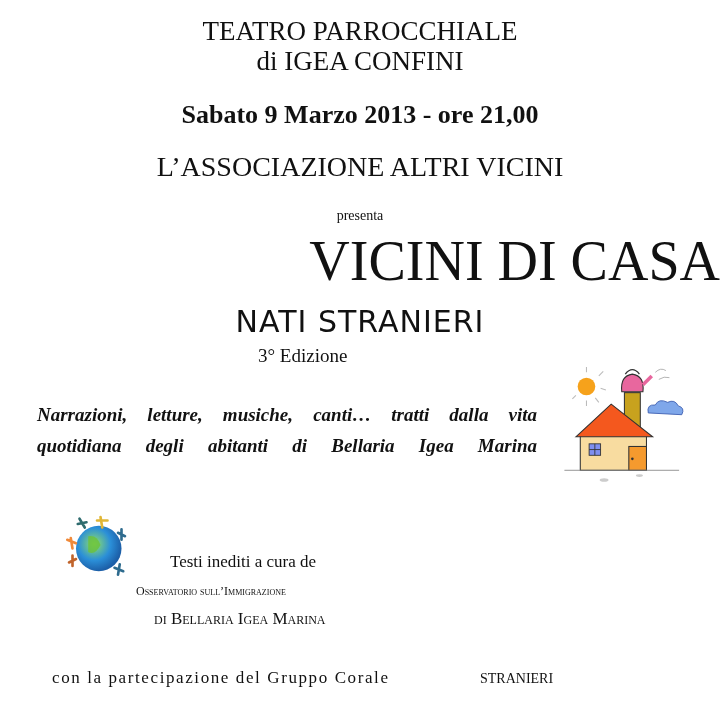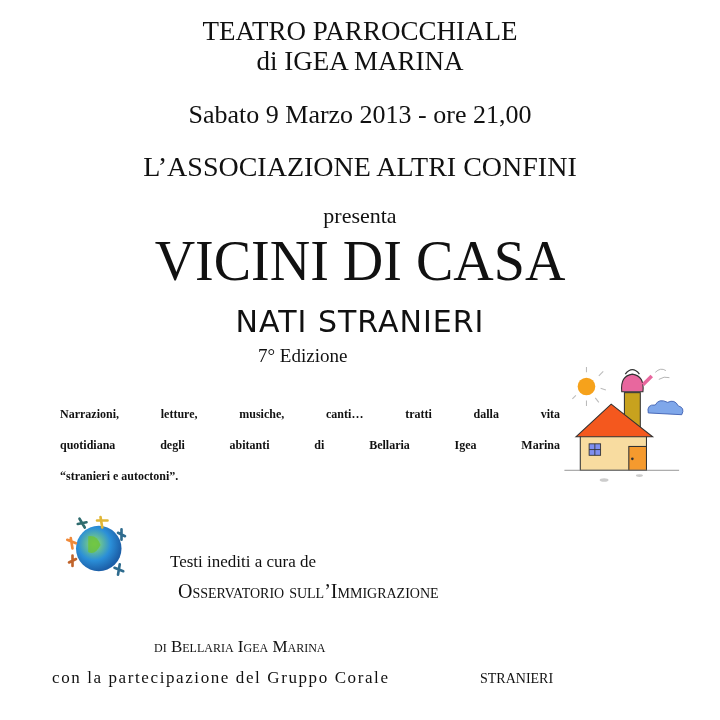--- a/index.html
+++ b/index.html
@@ -1,53 +1,52 @@
 <!DOCTYPE html>
 <html><head>
 <meta charset="utf-8">
 <style>
   html, body { margin:0; padding:0; }
   body { width:720px; height:720px; background:#ffffff; position:relative; overflow:hidden; font-family:"Liberation Serif", serif; color:#111; }
   .abs { position:absolute; }
   .center { left:0; width:720px; text-align:center; }
   .t1 { top:16px; font-size:27px; line-height:30px; }
   .t2 { top:46px; font-size:27px; line-height:30px; }
-  .date { top:98px; font-size:26px; font-weight:normal; line-height:34px; }
+  .date { top:98px; font-size:26px; font-weight:bold; line-height:34px; }
   .assoc { top:150px; font-size:28px; line-height:34px; }
-  .presenta { top:205px; font-size:22px; line-height:22px; }
-  .title { top:228px; font-size:56px; line-height:66px; }
+  .presenta { top:205px; font-size:14px; line-height:22px; }
+  .title { top:228px; font-size:56px; line-height:66px;text-align:right; }
   .subtitle { top:302px; font-family:"DejaVu Sans", sans-serif; font-size:30px; letter-spacing:1px; line-height:40px;text-align:center; }
   .edizione { top:344px; left:258px; font-size:19px; line-height:24px; }
-  .desc { left:60px; top:399px; width:500px; font-size:12px; font-weight:bold; line-height:31px; text-align:justify; }
+  .desc { left:37px; top:399px; width:500px; font-size:19px; font-weight:bold; line-height:31px; text-align:justify;font-style:italic; }
   .desc span { display:block; }
   .desc .l1, .desc .l2 { text-align-last:justify; }
   .house { left:560px; top:345px; width:150px; height:150px; }
   .globe { left:62px; top:510px; width:70px; height:70px; }
   .credit1 { left:170px; top:551px; font-size:17px; line-height:22px; }
-  .credit2 { left:136px; top:580px; font-size:20px; line-height:22px; font-variant:small-caps;margin-left:42px; }
-  .credit3 { left:154px; top:636px; font-size:17px; line-height:22px; font-variant:small-caps; }
+  .credit2 { left:136px; top:580px; font-size:12px; line-height:22px; font-variant:small-caps; }
+  .credit3 { left:154px; top:608px; font-size:17px; line-height:22px; font-variant:small-caps; }
   .footer { left:52px; top:667px; font-size:17px; letter-spacing:1.6px; line-height:22px;text-align:right; }
   .footer2 { left:480px; top:669px; font-size:14px; line-height:20px; }
 </style>
 </head>
 <body>
 
 <div class="abs center t1">TEATRO PARROCCHIALE</div>
-<div class="abs center t2">di IGEA MARINA</div>
+<div class="abs center t2">di IGEA CONFINI</div>
 <div class="abs center date">Sabato 9 Marzo 2013 - ore 21,00</div>
-<div class="abs center assoc">L’ASSOCIAZIONE ALTRI CONFINI</div>
+<div class="abs center assoc">L’ASSOCIAZIONE ALTRI VICINI</div>
 <div class="abs center presenta">presenta</div>
 <div class="abs center title">VICINI DI CASA</div>
 <div class="abs center subtitle">NATI STRANIERI</div>
-<div class="abs edizione">7° Edizione</div>
+<div class="abs edizione">3° Edizione</div>
 
 <div class="abs desc">
   <span class="l1">Narrazioni, letture, musiche, canti… tratti dalla vita</span>
   <span class="l2">quotidiana degli abitanti di Bellaria Igea Marina</span>
-  <span class="l3">“stranieri e autoctoni”.</span>
 </div>
 
 <div class="abs house">
   <svg width="150" height="150" viewBox="0 0 170 160">
 
     <circle cx="30" cy="42" r="10" fill="#f6a21b"></circle>
     <g stroke="#bbb" stroke-width="1.2">
       <line x1="30" y1="26" x2="30" y2="20"></line>
         <line x1="44" y1="30" x2="49" y2="25"></line>
       <line x1="46" y1="44" x2="52" y2="46"></line>

